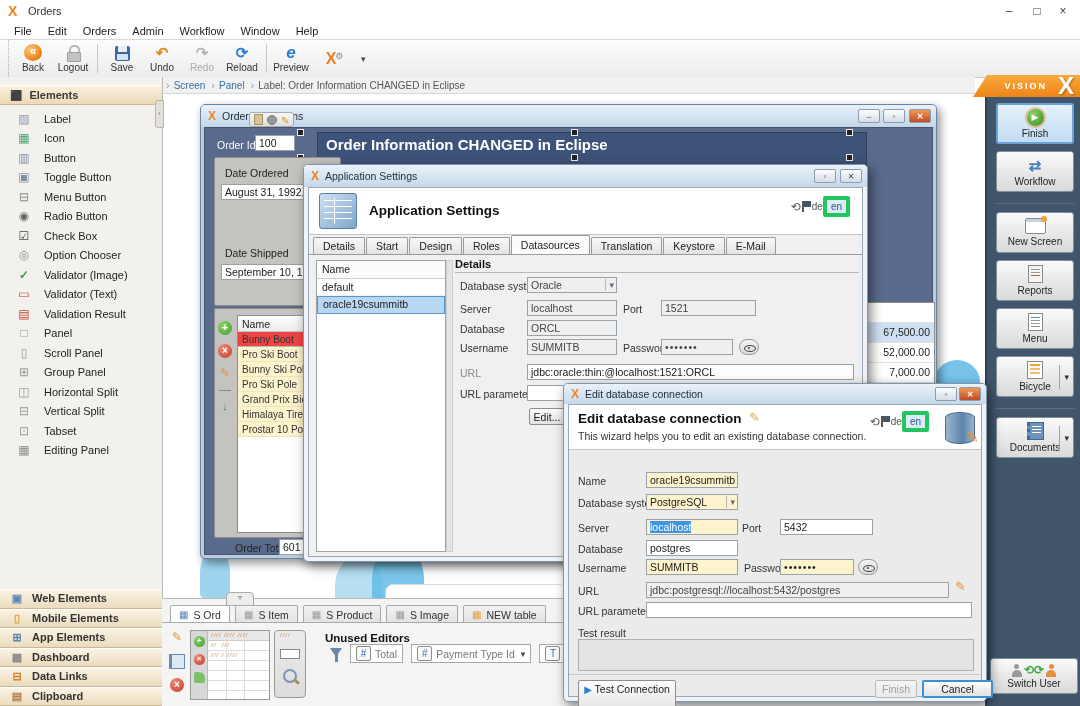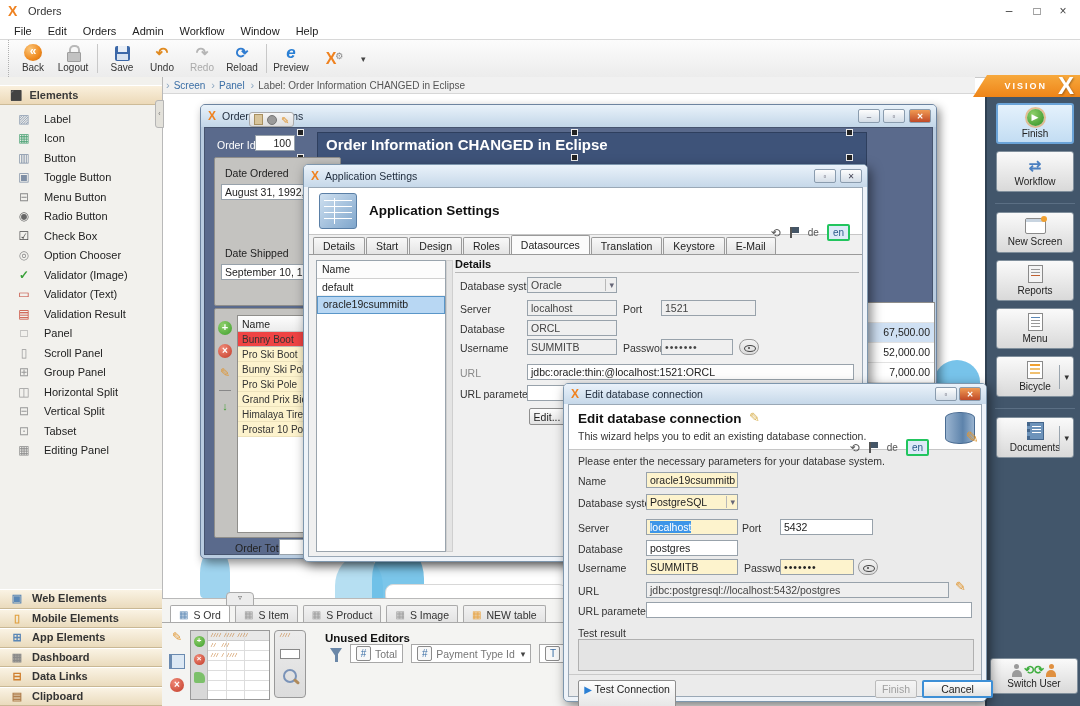--- a/index.html
+++ b/index.html
@@ -79,44 +79,44 @@
   [data-name="dashboard-icon"]::before{content:"▦";color:#8a8a8a;}
   [data-name="data-links-icon"]::before{content:"⊟";color:#d08030;}
   [data-name="clipboard-icon"]::before{content:"▤";color:#b08050;}
   [data-name="elements-icon"]::before{content:"⬛";color:#e8913c;font-size:10px;}
   
   .blob{position:absolute;border-radius:50% 50% 10% 10%;opacity:.85;}
   
   .fld{position:absolute;height:16px;background:#fff;border:1px solid #98a2ab;font-size:10.5px;padding:1px 3px;box-sizing:border-box;white-space:nowrap;overflow:hidden;color:#222;}
   .fld.yellow{background:#fdf3cd;}
   .fld.gray{background:#efefef;color:#444;}
-  .fld.num{text-align:right;}
+  .fld.num{text-align:left;}
   .combo::after{content:"▾";position:absolute;right:2px;top:1px;color:#667;font-size:9px;border-left:1px solid #b8b8b8;padding-left:3px;height:12px;line-height:12px;}
   .btn{position:absolute;background:linear-gradient(#fdfdfd,#e2e2e2);border:1px solid #8e8e8e;border-radius:2px;font-size:10.5px;text-align:center;color:#222;box-sizing:border-box;}
   .btn.disabled{color:#a0a0a0;background:linear-gradient(#f4f4f4,#e9e9e9);border-color:#bbb;}
   .btn.focus{border:2px solid #3d8fd6;}
   .flbl{position:absolute;font-size:10.5px;color:#333;white-space:nowrap;}
   .eye{position:absolute;width:20px;height:16px;background:linear-gradient(#f2f2f2,#dcdcdc);border:1px solid #999;border-radius:8px;box-sizing:border-box;}
   .eye::before{content:"";position:absolute;left:4px;top:5px;width:10px;height:5px;border:1px solid #444;border-radius:50%;}
   .eye::after{content:"";position:absolute;left:8px;top:7px;width:2px;height:2px;background:#444;border-radius:50%;}
   .pencil{color:#e0952f;font-size:13px;}
   
   .xwin{position:absolute;border:1px solid #6d84a0;border-radius:5px;box-shadow:3px 4px 10px rgba(0,0,0,.45);}
   .xwin .tbar{position:absolute;left:0;top:0;right:0;height:22px;border-radius:4px 4px 0 0;background:linear-gradient(#e9f2fa,#c2d6e8);display:flex;align-items:center;padding-left:7px;gap:6px;box-sizing:border-box;}
   .tbar .xico{color:#ef8220;font-weight:bold;font-size:12px;}
   .tbar .ttl{font-size:10.5px;color:#1e2a3a;}
   .wbtn{width:22px;height:14px;background:linear-gradient(#fdfdfd,#d4dde7);border:1px solid #8a9cae;border-radius:2px;font-size:8px;color:#445;text-align:center;line-height:13px;box-sizing:border-box;}
   .wbtn.close{background:linear-gradient(#f09a52,#c04a28);color:#fff;font-weight:bold;}
-  .hdr-icons{position:absolute;display:flex;align-items:center;gap:8px;margin-top:28px;}
+  .hdr-icons{position:absolute;display:flex;align-items:center;}
   [data-name="history-icon"]::before{content:"⟲";color:#555;font-size:12px;}
   [data-name="language-flag-icon"]{width:11px;height:11px;position:relative;}
   [data-name="language-flag-icon"]::before{content:"";position:absolute;left:1px;top:0;width:2px;height:11px;background:#555;}
   [data-name="language-flag-icon"]::after{content:"";position:absolute;left:3px;top:0;width:7px;height:6px;background:#445566;}
   .lang-de{color:#555;font-size:10px;}
-  .lang-en{border:2px solid #22c55e;background:#ddeaf7;color:#2a5a8a;font-size:10px;padding:1px 4px;border-radius:2px;}
+  .lang-en{border:4px solid #22c55e;background:#ddeaf7;color:#2a5a8a;font-size:10px;padding:1px 4px;border-radius:2px;}
   
   .orders-body{position:absolute;left:3px;top:22px;right:3px;bottom:3px;background:#5a6a8c;border:1px solid #46546f;}
   .ord-hdrbar{position:absolute;background:#3e5379;border:1px solid #2e3f5e;color:#fff;font-weight:bold;font-size:15px;line-height:24px;padding-left:8px;box-sizing:border-box;white-space:nowrap;overflow:hidden;}
   .handle{position:absolute;width:5px;height:5px;background:#222;border:1px solid #eee;}
   .gpanel{position:absolute;background:#c4c3c0;border:1px solid #8f8e8b;border-radius:2px;}
   .wlbl{position:absolute;font-size:10.5px;color:#222;}
   .minitb{position:absolute;background:linear-gradient(#f6f6f6,#dedede);border:1px solid #aaa;border-radius:3px;display:flex;align-items:center;gap:4px;padding:0 4px;height:15px;box-sizing:border-box;}
   [data-name="delete-tool-icon"]{width:7px;height:9px;background:#d8c49a;border:1px solid #a89060;}
   [data-name="color-tool-icon"]{width:8px;height:8px;border-radius:50%;background:#9a9a9a;border:1px solid #777;}
   [data-name="edit-tool-icon"]::before{content:"✎";font-size:10px;color:#e0952f;}
@@ -681,21 +681,20 @@
         <span style="position:absolute;left:9px;top:25px;font-size:10.5px;color:#333" data-name="dialog-subtitle">This wizard helps you to edit an existing database connection.</span>
         <div class="hdr-icons" style="right:52px;top:6px">
           <span data-name="history-icon"></span>
           <span data-name="language-flag-icon"></span>
           <span class="lang-de" data-name="lang-de-button">de</span>
           <span class="lang-en" data-name="lang-en-button">en</span>
         </div>
         <span data-name="database-edit-icon" style="right:6px;top:4px"></span>
       </div>
 
-      <span class="flbl" style="left:9px;top:50px" data-name="instruction-text">Please enter the necessary parameters for your database system.</span>
 
       <span class="flbl" style="left:9px;top:70px" data-name="name-label">Name</span>
       <div class="fld yellow" style="left:77px;top:67px;width:92px" data-name="name-field">oracle19csummitb</div>
 
       <span class="flbl" style="left:9px;top:92px" data-name="database-system-label">Database system</span>
       <div class="fld yellow combo" style="left:77px;top:89px;width:92px" data-name="database-system-select">PostgreSQL</div>
 
       <span class="flbl" style="left:9px;top:117px" data-name="server-label">Server</span>
       <div class="fld yellow" style="left:77px;top:114px;width:92px" data-name="server-field"><span class="sel-text">localhost</span></div>
       <span class="flbl" style="left:173px;top:117px" data-name="port-label">Port</span>

